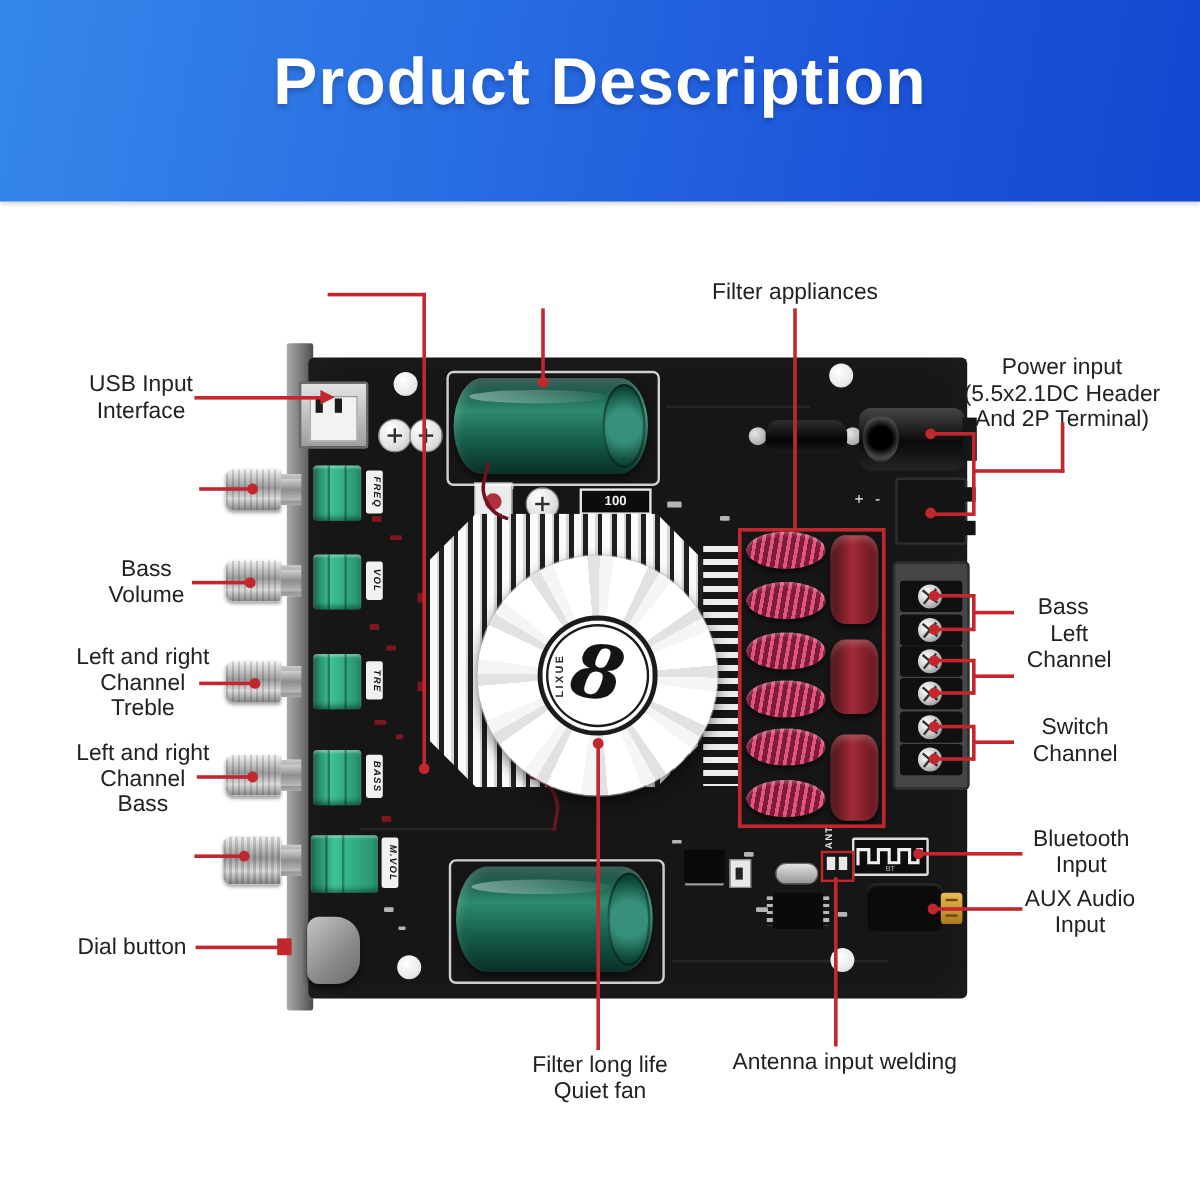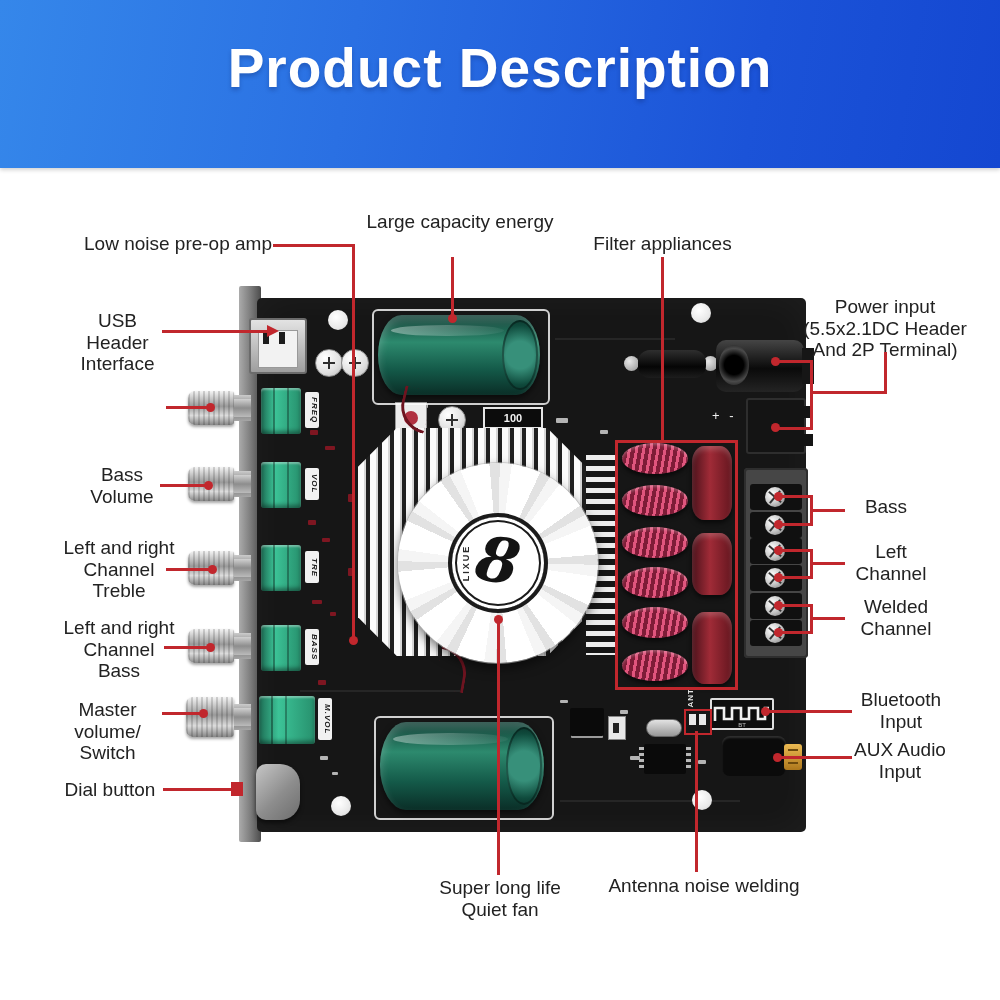--- a/index.html
+++ b/index.html
@@ -344,79 +344,71 @@
     <div class="rl" style="left:780px;top:756px;width:72px;height:3px"></div>
     <div class="dot" style="left:773px;top:753px"></div>
 
     <div class="rl" style="left:497px;top:622px;width:3px;height:253px"></div>
     <div class="dot" style="left:494px;top:615px"></div>
 
     <div class="outline" style="left:684px;top:709px;width:24px;height:22px;border-width:2px"></div>
     <div class="rl" style="left:695px;top:731px;width:3px;height:141px"></div>
   </div>
 
-  <div class="lbl" style="left:80px;top:233px;width:196px">
-    <div>Low noise pre-op amp</div>
-  </div>
   <div class="lbl" style="left:65px;top:310px;width:105px">
-    <div>USB Header</div>
+    <div>USB Input</div>
     <div>Interface</div>
   </div>
   <div class="lbl" style="left:72px;top:464px;width:100px">
     <div>Bass</div>
     <div>Volume</div>
   </div>
   <div class="lbl" style="left:58px;top:537px;width:122px">
     <div>Left and right</div>
     <div>Channel</div>
     <div>Treble</div>
   </div>
   <div class="lbl" style="left:58px;top:617px;width:122px">
     <div>Left and right</div>
     <div>Channel</div>
     <div>Bass</div>
   </div>
-  <div class="lbl" style="left:45px;top:699px;width:125px">
-    <div>Master volume/</div>
-    <div>Switch</div>
-  </div>
   <div class="lbl" style="left:60px;top:779px;width:100px">
     <div>Dial button</div>
   </div>
   <div class="lbl" style="left:360px;top:211px;width:200px">
-    <div>Large capacity energy</div>
   </div>
   <div class="lbl" style="left:585px;top:233px;width:155px">
     <div>Filter appliances</div>
   </div>
   <div class="lbl" style="left:795px;top:296px;width:180px">
     <div>Power input</div>
     <div>(5.5x2.1DC Header</div>
     <div>And 2P Terminal)</div>
   </div>
   <div class="lbl" style="left:850px;top:496px;width:72px">
     <div>Bass</div>
   </div>
-  <div class="lbl" style="left:848px;top:541px;width:86px">
+  <div class="lbl" style="left:848px;top:518px;width:86px">
     <div>Left</div>
     <div>Channel</div>
   </div>
   <div class="lbl" style="left:852px;top:596px;width:88px">
-    <div>Welded</div>
+    <div>Switch</div>
     <div>Channel</div>
   </div>
   <div class="lbl" style="left:855px;top:689px;width:92px">
     <div>Bluetooth</div>
     <div>Input</div>
   </div>
   <div class="lbl" style="left:852px;top:739px;width:96px">
     <div>AUX Audio</div>
     <div>Input</div>
   </div>
   <div class="lbl" style="left:420px;top:877px;width:160px">
-    <div>Super long life</div>
+    <div>Filter long life</div>
     <div>Quiet fan</div>
   </div>
   <div class="lbl" style="left:572px;top:875px;width:264px">
-    <div>Antenna noise welding</div>
+    <div>Antenna input welding</div>
   </div>
 
 </div>
 
 </body></html>

